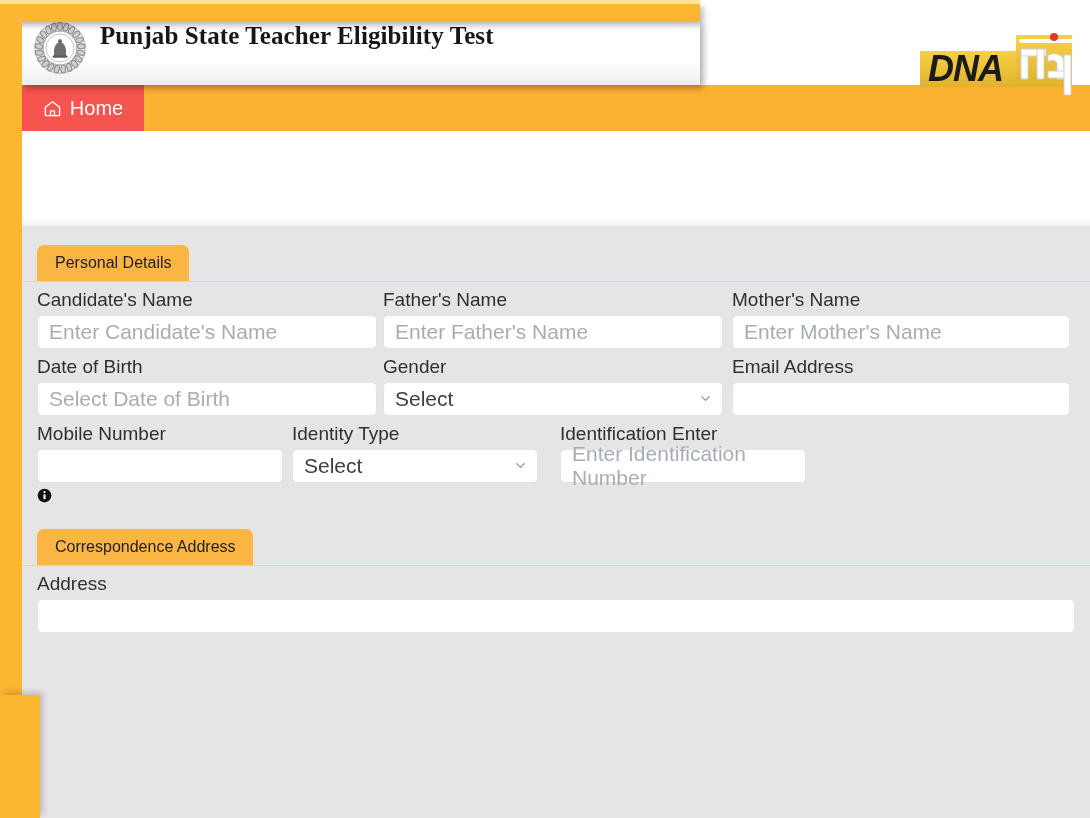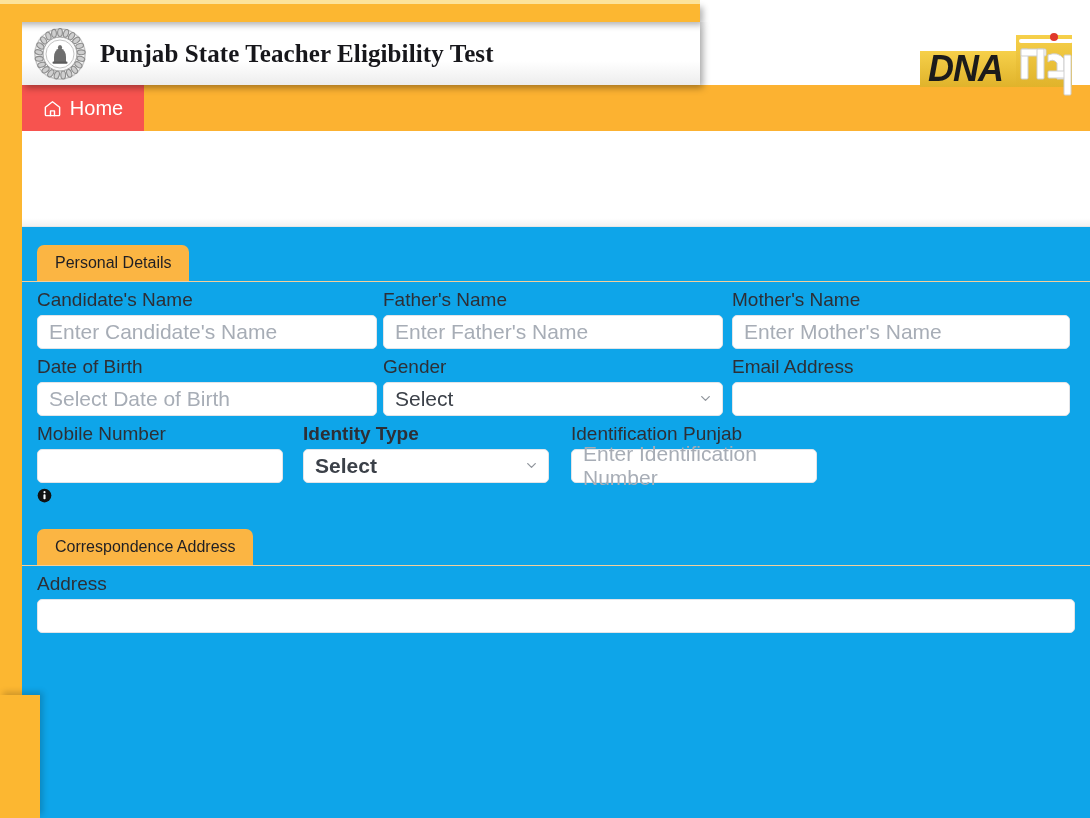--- a/index.html
+++ b/index.html
@@ -34,21 +34,21 @@
   #viewport{
     position:absolute;left:22px;top:22px;width:1068px;height:796px;
     background:#ffffff;overflow:hidden;
   }
 
   
   #site-header{
     position:absolute;left:0;top:0;width:678px;height:63px;
     background:linear-gradient(180deg,#ffffff 0%,#ffffff 62%,#ededed 100%);
     box-shadow:3px 3px 7px rgba(0,0,0,.35);
-    display:flex;align-items:center;z-index:10;
+    display:flex;z-index:10;
   }
   #emblem{
     width:52px;height:52px;margin-left:12px;flex:0 0 auto;
     border-radius:50%;
     background:radial-gradient(circle at 50% 45%,#fdfdfd 0%,#f3f3f3 40%,#e2e2e2 62%,#cfcfcf 78%,#f7f7f7 100%);
     position:relative;
   }
   #emblem svg{position:absolute;left:0;top:0;}
   #site-title{
     margin-left:14px;
@@ -85,21 +85,21 @@
     background:linear-gradient(180deg,rgba(0,0,0,0) 0%,rgba(0,0,0,.05) 100%);
   }
   #content-divider{
     position:absolute;left:0;top:204px;width:1068px;height:1px;
     background:#e6e6e6;
   }
 
   
   #form-card{
     position:absolute;left:0;top:205px;width:1068px;height:591px;
-    background:#0ea5e9;
+    background:#e5e5e5;
   }
 
   .section-tab{
     display:inline-block;
     background:#fbb543;color:#1f1f24;
     font-size:16px;padding:9px 17px 9px 18px;
     border-radius:7px 7px 0 0;
     margin-left:15px;
     position:relative;z-index:3;
   }
@@ -125,21 +125,21 @@
   .control.empty{color:transparent;}
   .select{justify-content:space-between;padding-right:9px;}
   .chev{flex:0 0 auto;opacity:.65;}
 
   
   .c-a{width:340px;}
   .c-b{width:340px;margin-left:6px;}
   .c-c{width:338px;margin-left:9px;}
 
   .m-a{width:246px;}
-  .m-b{width:246px;margin-left:20px;font-weight:bold;}
+  .m-b{width:246px;margin-left:9px;}
   .m-c{width:246px;margin-left:22px;}
 
   #info-icon-wrap{margin-top:5px;}
   #info-icon{display:block;}
 
   .sec-gap{height:26px;}
 </style>
 </head>
 <body>
 
@@ -292,21 +292,21 @@
           <div class="control select val">
             <span>Select</span>
             <span class="chev">
               <svg width="15" height="15" viewBox="0 0 24 24" fill="none" stroke="#555d68" stroke-width="2" stroke-linecap="round" stroke-linejoin="round">
                   <path d="M6 9l6 6 6-6"></path>
                 </svg>
             </span>
           </div>
         </div>
         <div class="field m-c">
-          <div class="field-label">Identification Punjab</div>
+          <div class="field-label">Identification Enter</div>
           <div class="control ph">Enter Identification Number</div>
         </div>
       </div>
     </div>
 
     <div class="sec-gap"></div>
 
     <div>
       <div class="section-tab">Correspondence Address</div>
       <div class="section-rule"></div>

